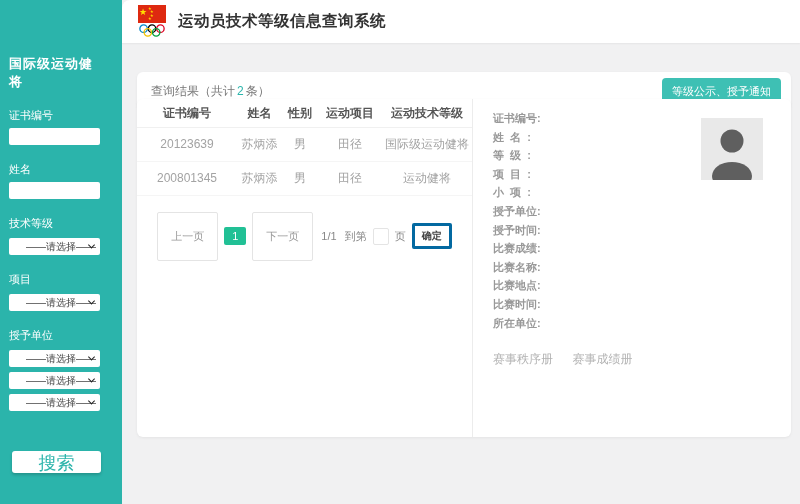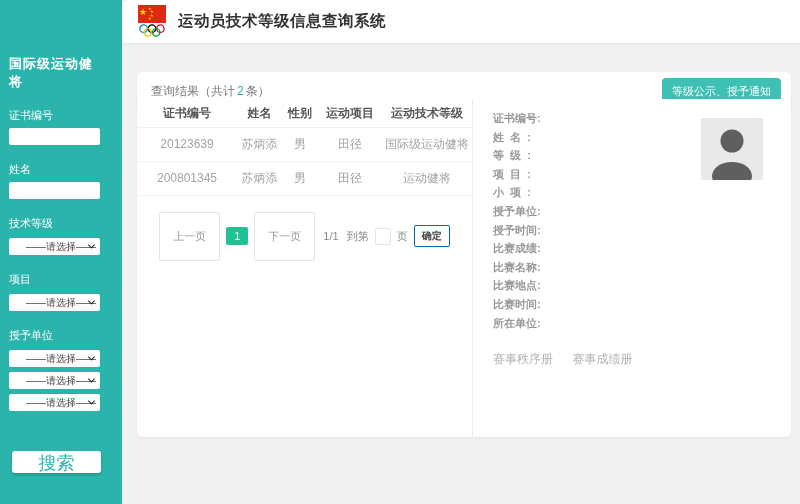--- a/index.html
+++ b/index.html
@@ -84,21 +84,21 @@
     border:1px solid #e4e4e4; background:#fff; color:#999; font-size:11px;
     padding:16px 13px; border-radius:2px; cursor:pointer;
   }
   .pg-current {
     border:none; background:#21c095; color:#fff; font-size:11px;
     padding:3px 0; width:22px; border-radius:2px; cursor:pointer;
   }
   .pg-info { margin:0 2px; }
   .goto-input { width:16px; height:17px; border:1px solid #e4e4e4; border-radius:2px; text-align:center; font-size:11px; }
   .confirm-btn {
-    border:1px solid #0369a1; background:#fff; color:#444; font-weight:bold;
+    border:3px solid #0369a1; background:#fff; color:#444; font-weight:bold;
     font-size:10px; padding:3px 7px; border-radius:2px; cursor:pointer;
   }
   
   .detail-pane { flex:1; position:relative; padding:10px 0 0 20px; }
   .detail-row { font-size:11px; color:#999; line-height:18.6px; white-space:pre;font-weight:bold; }
   .detail-links { margin-top:17px; }
   .detail-link { font-size:12px; color:#b3b3b3; margin-right:15px; text-decoration:none; cursor:pointer; }
   .avatar {
     position:absolute; top:19px; right:28px; width:62px; height:62px;
     background:#e9e9e9; overflow:hidden;

